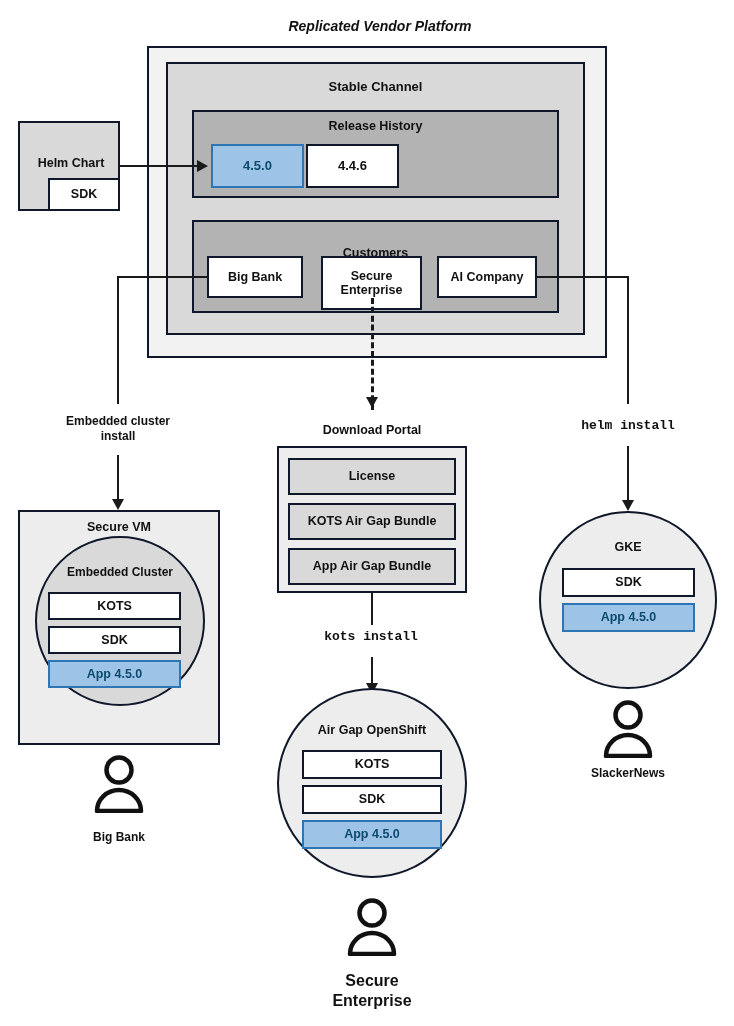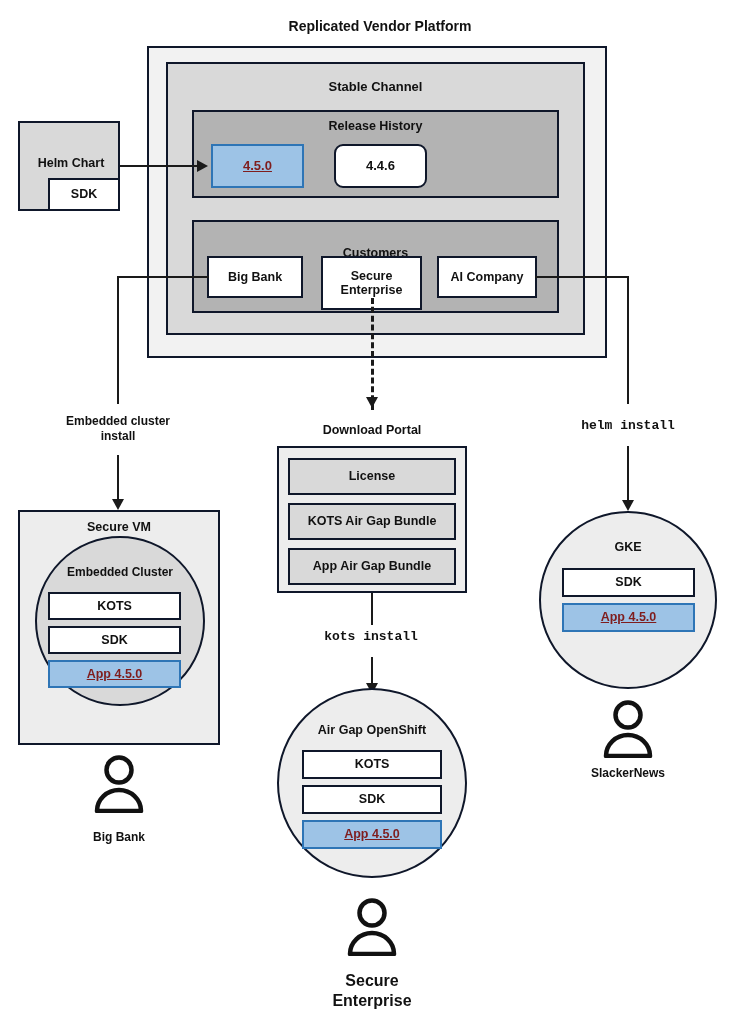--- a/index.html
+++ b/index.html
@@ -38,21 +38,21 @@
     text-align: center;
     font-weight: bold;
     color: #111111;
     line-height: 1.2;
   }
 
   .fill-white { background: #ffffff; }
   .fill-l1 { background: #f2f2f2; }   
   .fill-l2 { background: #d9d9d9; }   
   .fill-l3 { background: #b3b3b3; }   
-  .fill-blue { background: #9dc3e6; border-color: #2e75b6; color: #7f1d1d; text-decoration: underline; }
+  .fill-blue { background: #9dc3e6; border-color: #2e75b6; color: #0c4a6e; }
   .fill-vmbg { background: #ededed; }
   .fill-circle-in { background: #d9d9d9; }
   .fill-circle-gke { background: #ededed; }
   .fill-chip { background: #d9d9d9; }
 
   .circle { border-radius: 50%; }
 
   
   .ln {
     position: absolute;
@@ -95,33 +95,33 @@
   }
 
   
   .person { position: absolute; }
 </style>
 </head>
 <body>
 
 <div id="canvas">
 
-  <div class="lbl-top" style="left:140px; top:18px; width:480px; font-size:14px;">Replicated Vendor Platform</div>
+  <div class="lbl-top" style="left:140px; top:18px; width:480px; font-size:14px;font-style:italic;">Replicated Vendor Platform</div>
 
   <div class="box fill-l1" style="left:147px; top:46px; width:460px; height:312px;"></div>
 
   <div class="box fill-l2" style="left:166px; top:62px; width:419px; height:273px;"></div>
   <div class="lbl-top" style="left:166px; top:79px; width:419px; font-size:13px;">Stable Channel</div>
 
   <div class="box fill-l3" style="left:192px; top:110px; width:367px; height:88px;"></div>
   <div class="lbl-top" style="left:192px; top:119px; width:367px; font-size:12.5px;">Release History</div>
 
   <div class="box fill-blue" style="left:211px; top:144px; width:93px; height:44px; font-size:13px;">4.5.0</div>
 
-  <div class="box fill-white" style="left:334px; top:144px; width:93px; height:44px; font-size:13px;border-radius:9px;">4.4.6</div>
+  <div class="box fill-white" style="left:306px; top:144px; width:93px; height:44px; font-size:13px;">4.4.6</div>
 
   <div class="box fill-l3" style="left:192px; top:220px; width:367px; height:93px;"></div>
   <div class="lbl-top" style="left:192px; top:246px; width:367px; font-size:12.5px;">Customers</div>
 
   <div class="box fill-white" style="left:207px; top:256px; width:96px; height:42px; font-size:12.5px;">Big Bank</div>
 
   <div class="box fill-white" style="left:321px; top:256px; width:101px; height:54px; font-size:12.5px; padding:0 20px;">Secure Enterprise</div>
 
   <div class="box fill-white" style="left:437px; top:256px; width:100px; height:42px; font-size:12.5px;">AI Company</div>
 

